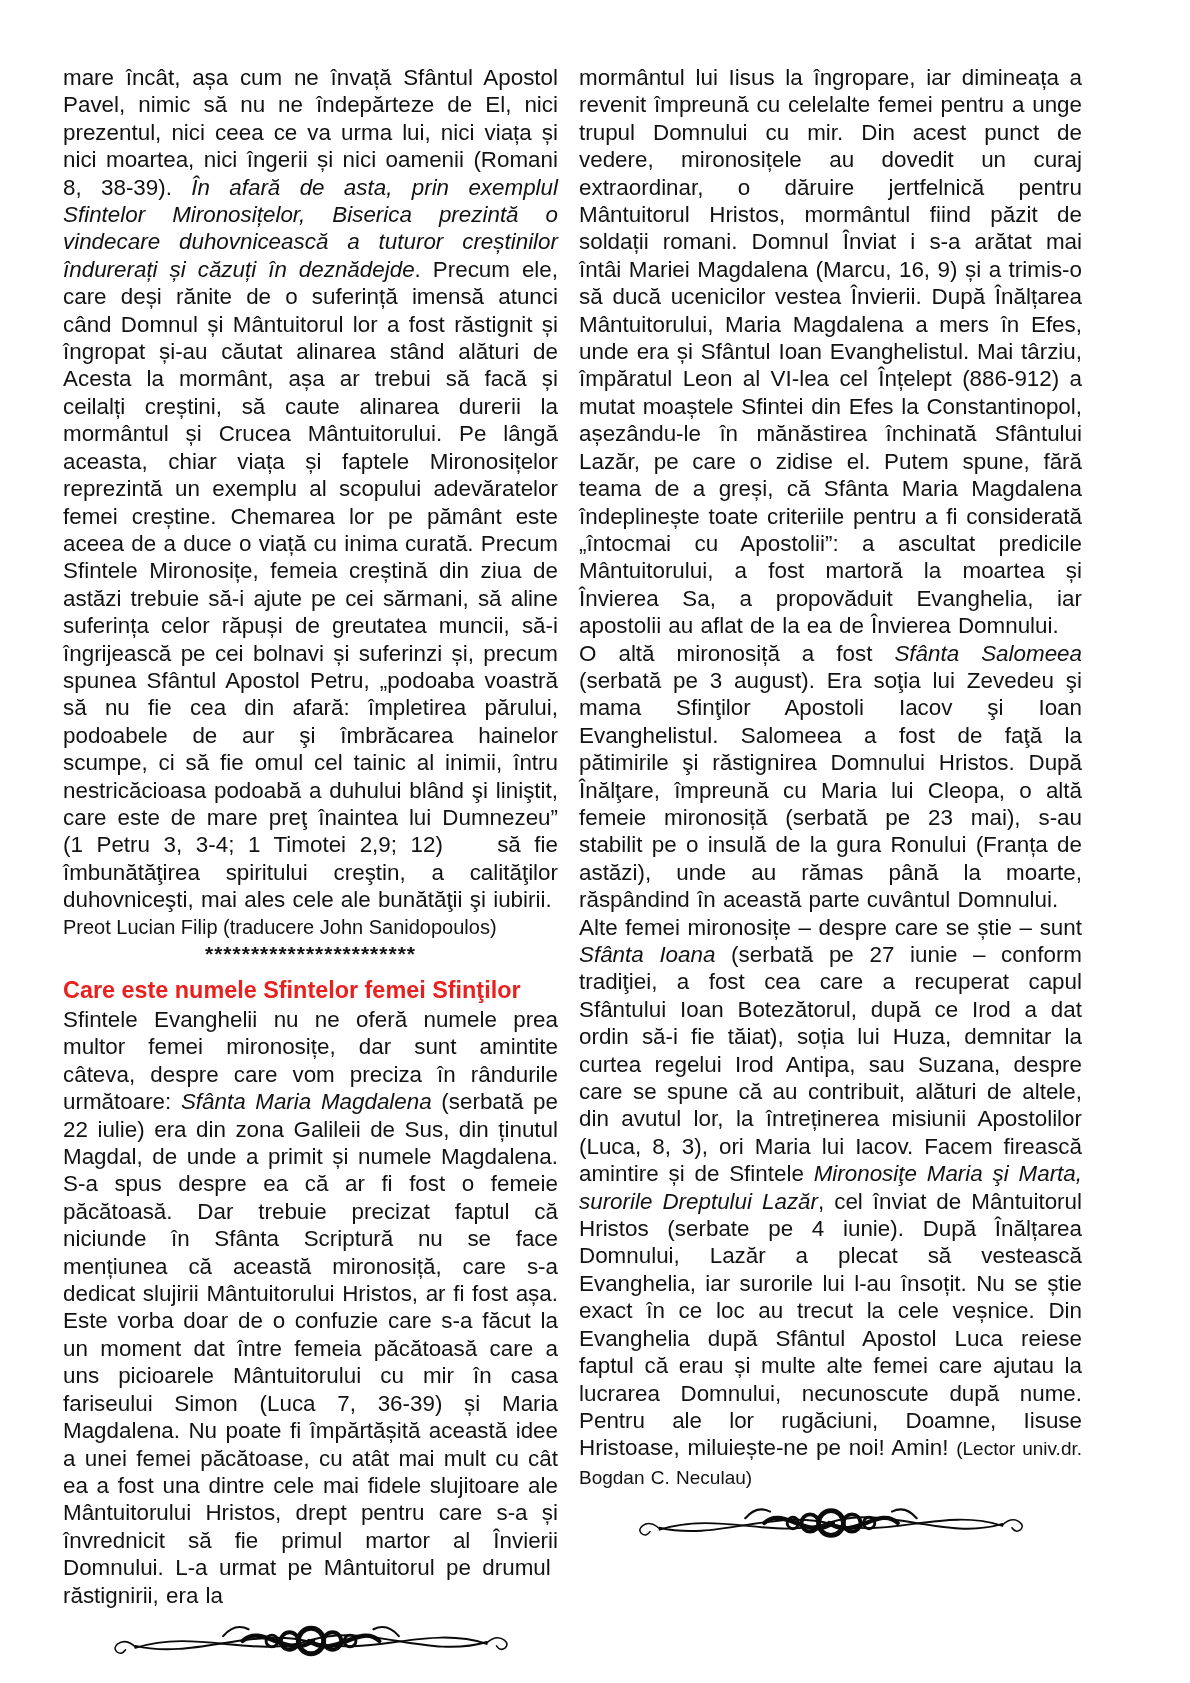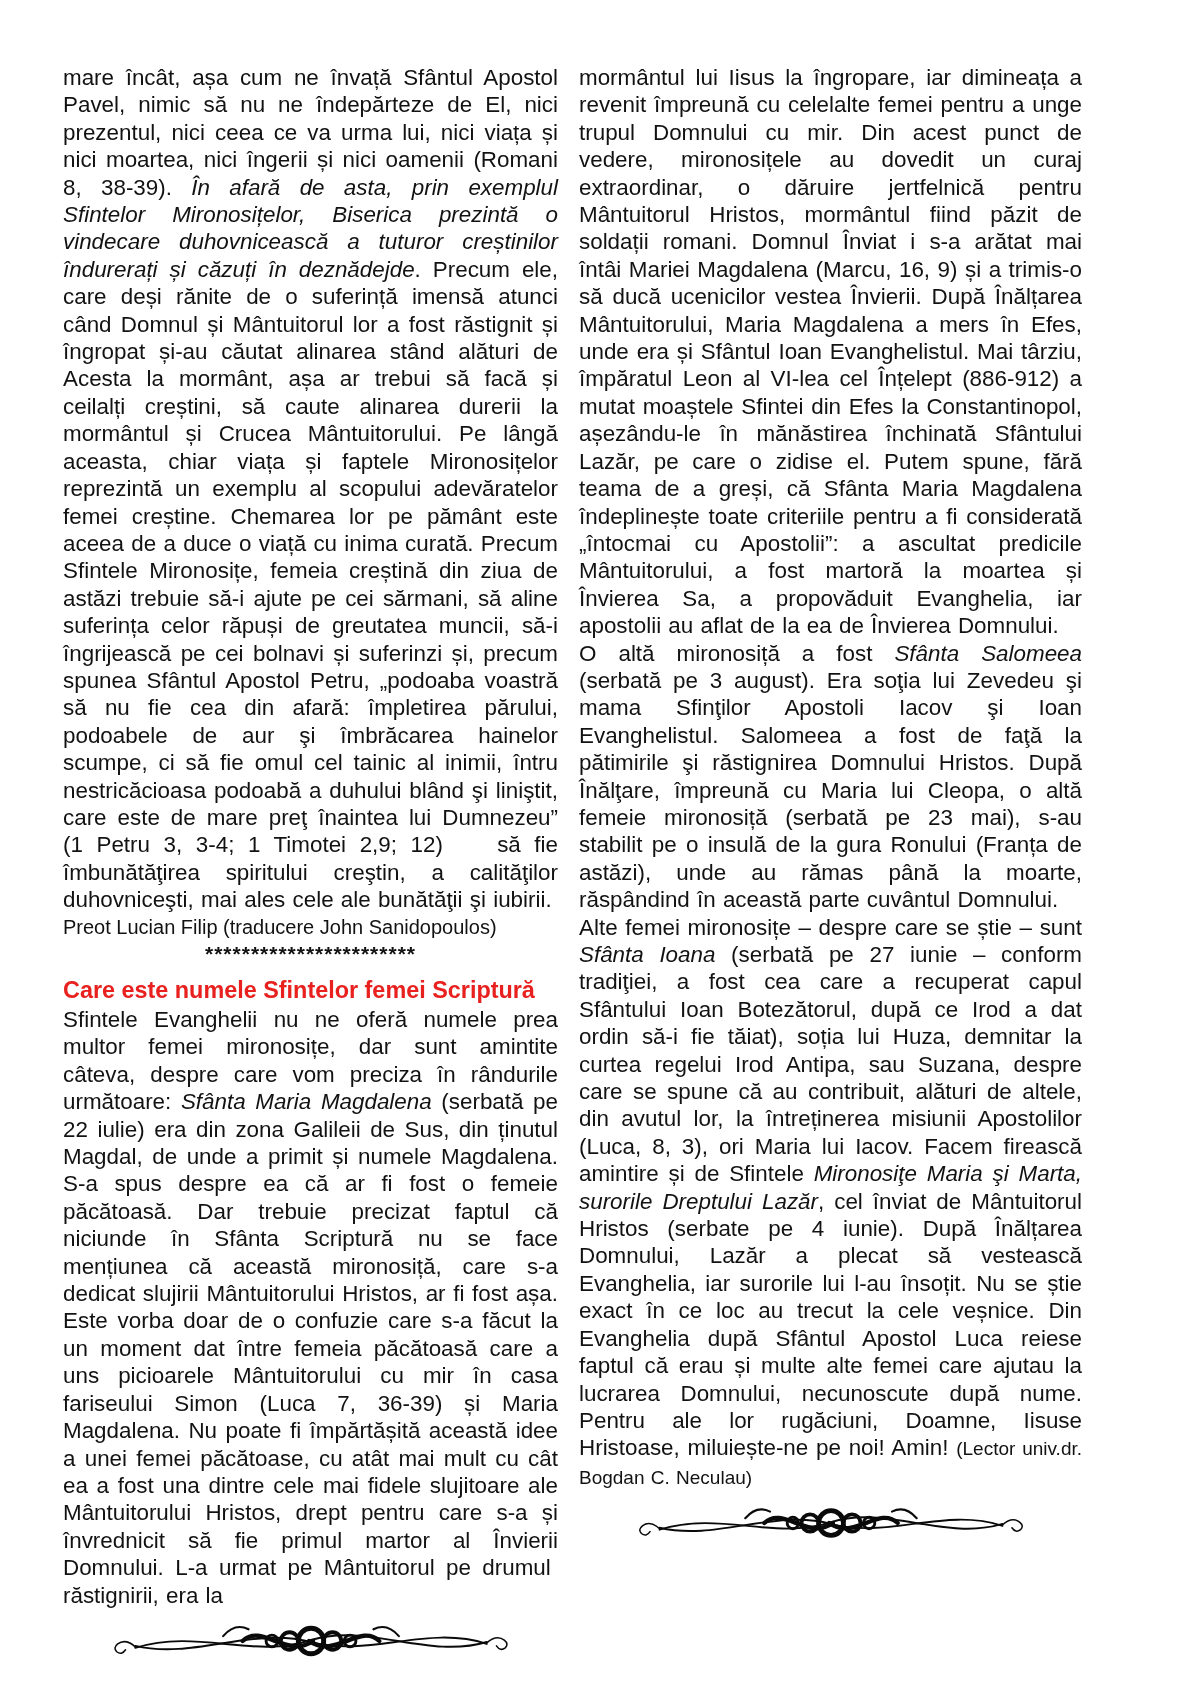--- a/index.html
+++ b/index.html
@@ -67,21 +67,21 @@
 
 <div class="page">
   <div class="columns">
 
     <div class="col col-left">
       <p class="para">
         <span>mare încât, așa cum ne învață Sfântul Apostol Pavel, nimic să nu ne îndepărteze de El, nici prezentul, nici ceea ce va urma lui, nici viața și nici moartea, nici îngerii și nici oamenii (Romani 8, 38-39). </span><span class="italic">În afară de asta, prin exemplul Sfintelor Mironosițelor, Biserica prezintă o vindecare duhovnicească a tuturor creștinilor îndurerați și căzuți în deznădejde</span><span>. Precum ele, care deși rănite de o suferință imensă atunci când Domnul și Mântuitorul lor a fost răstignit și îngropat și-au căutat alinarea stând alături de Acesta la mormânt, așa ar trebui să facă și ceilalți creștini, să caute alinarea durerii la mormântul și Crucea Mântuitorului. Pe lângă aceasta, chiar viața și faptele Mironosițelor reprezintă un exemplu al scopului adevăratelor femei creștine. Chemarea lor pe pământ este aceea de a duce o viață cu inima curată. Precum Sfintele Mironosițe, femeia creștină din ziua de astăzi trebuie să-i ajute pe cei sărmani, să aline suferința celor răpuși de greutatea muncii, să-i îngrijească pe cei bolnavi și suferinzi și, precum spunea Sfântul Apostol Petru, „podoaba voastră să nu fie cea din afară: împletirea părului, podoabele de aur şi îmbrăcarea hainelor scumpe, ci să fie omul cel tainic al inimii, întru nestricăcioasa podoabă a duhului blând şi liniştit, care este de mare preţ înaintea lui Dumnezeu” (1 Petru 3, 3-4; 1 Timotei 2,9; 12)&nbsp;&nbsp;&nbsp; să fie îmbunătăţirea spiritului creştin, a calităţilor duhovniceşti, mai ales cele ale bunătăţii şi iubirii.</span>
       </p>
       <p class="byline">Preot Lucian Filip (traducere John Sanidopoulos)</p>
       <p class="asterisks">***********************</p>
-      <h2 class="heading-red" style="color: rgb(232, 32, 30);">Care este numele Sfintelor femei Scriptură</h2>
+      <h2 class="heading-red" style="color: rgb(232, 32, 30);">Care este numele Sfintelor femei Sfinţilor</h2>
       <p class="para">
         <span>Sfintele Evanghelii nu ne oferă numele prea multor femei mironosițe, dar sunt amintite câteva, despre care vom preciza în rândurile următoare: </span><span class="italic">Sfânta Maria Magdalena</span><span> (serbată pe 22 iulie) era din zona Galileii de Sus, din ținutul Magdal, de unde a primit și numele Magdalena. S-a spus despre ea că ar fi fost o femeie păcătoasă. Dar trebuie precizat faptul că niciunde în Sfânta Scriptură nu se face mențiunea că această mironosiță, care s-a dedicat slujirii Mântuitorului Hristos, ar fi fost așa. Este vorba doar de o confuzie care s-a făcut la un moment dat între femeia păcătoasă care a uns picioarele Mântuitorului cu mir în casa fariseului Simon (Luca 7, 36-39) și Maria Magdalena. Nu poate fi împărtășită această idee a unei femei păcătoase, cu atât mai mult cu cât ea a fost una dintre cele mai fidele slujitoare ale Mântuitorului Hristos, drept pentru care s-a și învrednicit să fie primul martor al Învierii Domnului. L-a urmat pe Mântuitorul pe drumul&nbsp; răstignirii, era la</span>
       </p>
       <div class="flourish">
         <svg width="410" height="50" viewBox="0 0 420 50" aria-hidden="true">
           <g stroke="#0a0a0a" fill="none" stroke-linecap="round">
             <path d="M30 30 C90 44 150 10 210 26 C270 42 330 8 390 28" stroke-width="2"></path>
             <path d="M30 32 C95 12 150 44 210 24 C268 6 330 44 390 26" stroke-width="2"></path>
             <path d="M140 25 C160 6 185 44 212 25" stroke-width="4.5"></path>
             <path d="M280 25 C260 6 235 44 208 25" stroke-width="4.5"></path>

